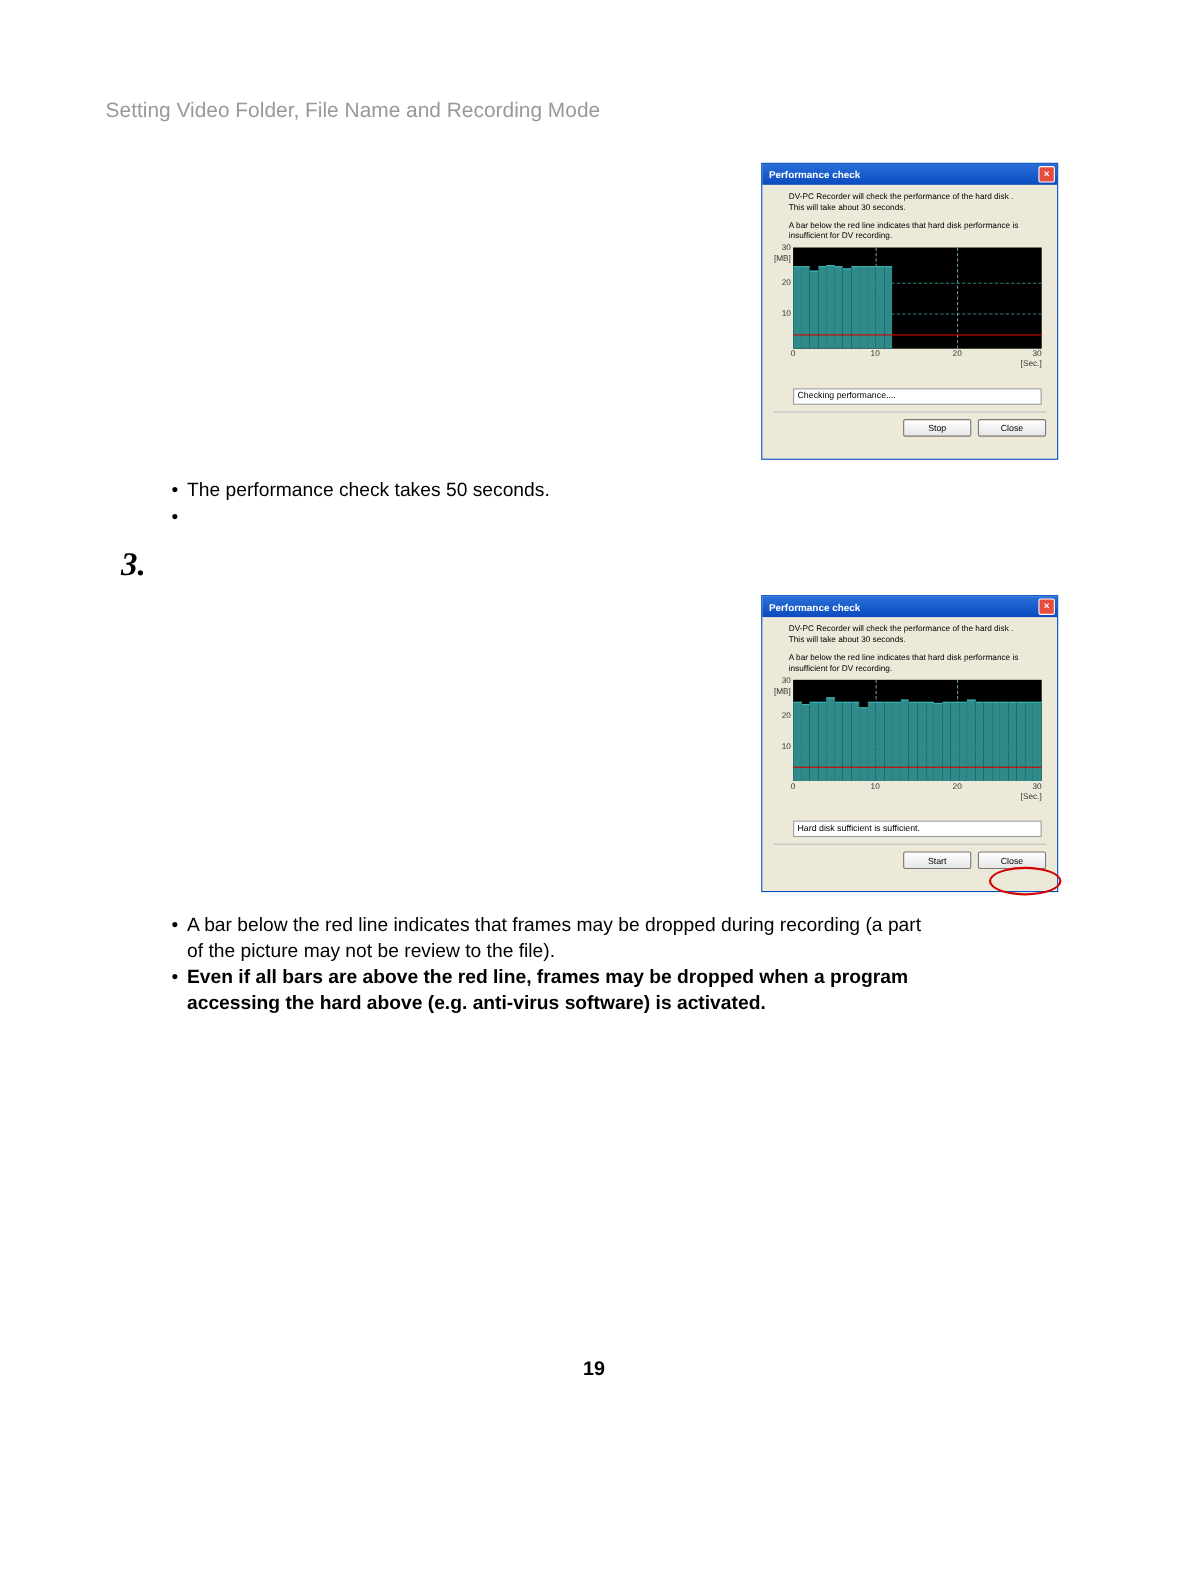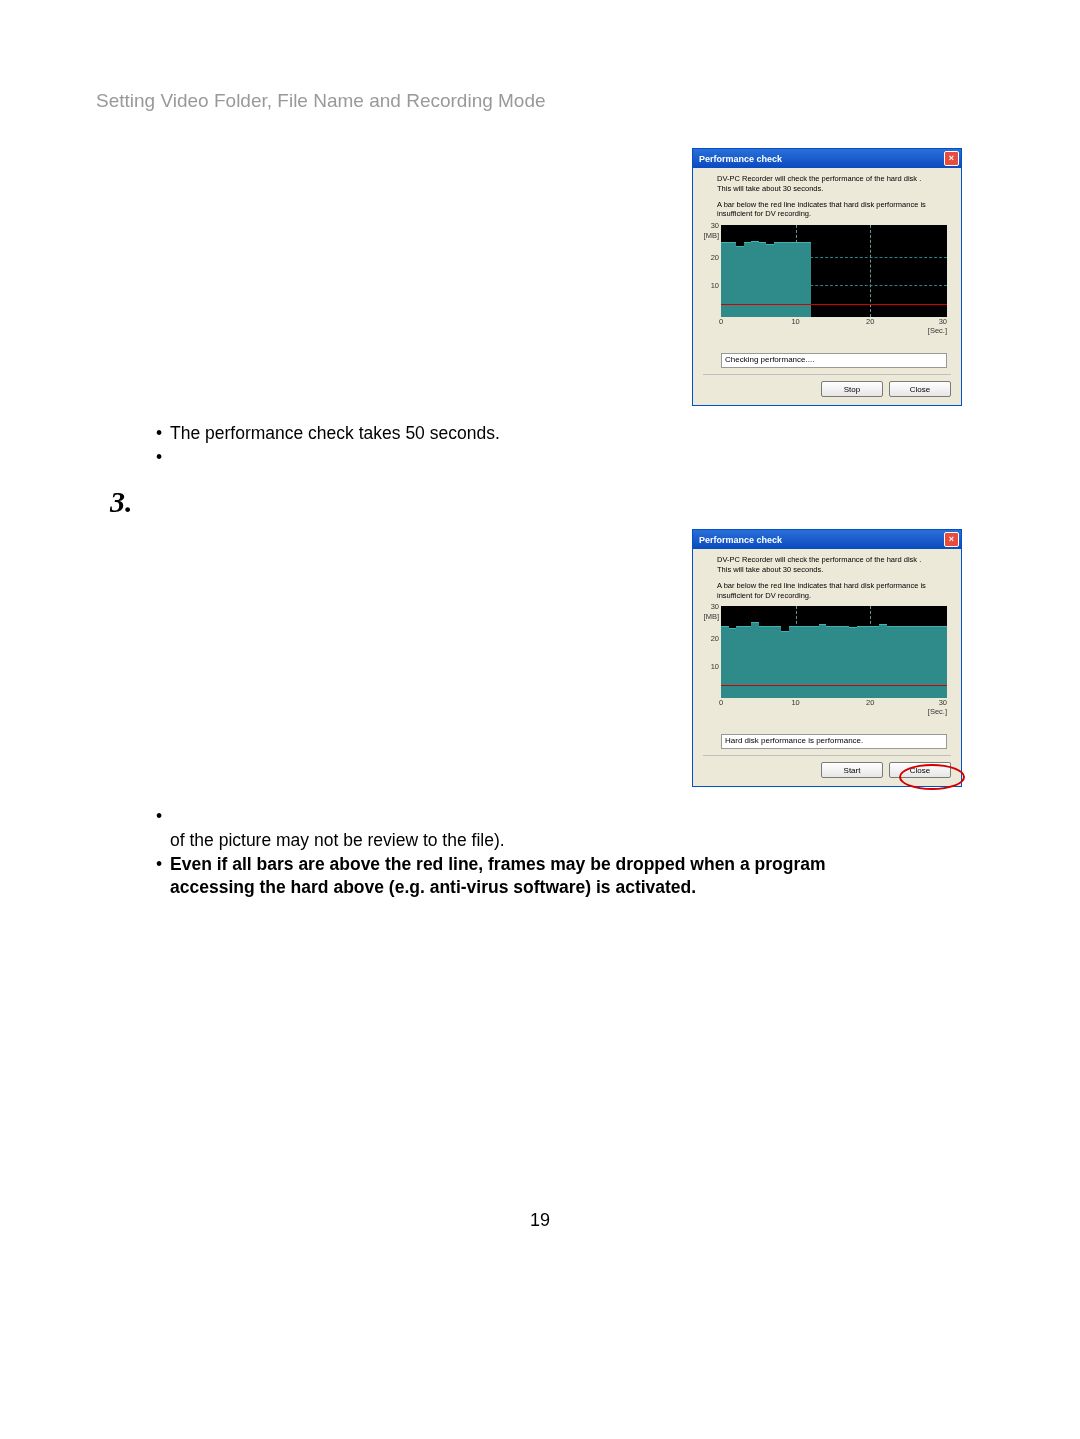--- a/index.html
+++ b/index.html
@@ -50,21 +50,21 @@
     border-radius: 2px;
     display: flex;
     align-items: center;
     justify-content: center;
     color: #fff;
     font-size: 9px;
     font-weight: bold;
     line-height: 1;
   }
   .dialog-body {
-    padding: 6px 10px 8px 10px;
+    padding: 6px 10px 20px 10px;
   }
   .dialog-desc {
     font-size: 7.5px;
     line-height: 1.3;
     margin-left: 14px;
     margin-bottom: 6px;
   }
   .chart-area {
     position: relative;
     height: 110px;
@@ -222,21 +222,21 @@
     padding-top: 6px;
   }
   .bullets2 {
     margin: 18px 0 0 60px;
     font-size: 17.5px;
     line-height: 1.35;
     color: #000;
   }
   .page-num {
     text-align: center;
-    font-weight: normal;
+    font-weight: bold;
     font-size: 18px;
     margin-top: 310px;
   }
 </style>
 </head>
 <body>
 
 <div class="page">
 
   <div class="section-title">Setting Video Folder, File Name and Recording Mode</div>
@@ -382,36 +382,36 @@
           </div>
           <div class="x-axis">
             <span class="x-lab" style="left:0">0</span>
             <span class="x-lab" style="left:33%">10</span>
             <span class="x-lab" style="left:66%">20</span>
             <span class="x-lab" style="left:100%;transform:translateX(-100%)">30</span>
             <span class="x-lab" style="left:100%;transform:translateX(-100%);top:9px">[Sec.]</span>
           </div>
         </div>
 
-        <div class="status-box">Hard disk performance is performance.</div>
+        <div class="status-box">Hard disk sufficient is sufficient.</div>
 
         <div class="dialog-buttons">
           <div class="xp-button">Start</div>
           <div class="xp-button">Close</div>
         </div>
       </div>
       <div class="red-oval"></div>
     </div>
   </div>
 
   <div class="bullets2">
     <div class="row" style="display:flex">
       <span class="dot" style="width:14px;flex:0 0 14px">•</span>
       <span>
-        <br>
+        <span>A bar below the red line indicates that frames may be dropped during recording (a part</span><br>
         <span>of the picture may not be review to the file).</span>
       </span>
     </div>
     <div class="row" style="display:flex">
       <span class="dot" style="width:14px;flex:0 0 14px">•</span>
       <span>
         <b><span>Even if all bars are above the red line, frames may be dropped when a program</span><br>
         <span>accessing the hard above (e.g. anti-virus software) is activated.</span></b>
       </span>
     </div>

